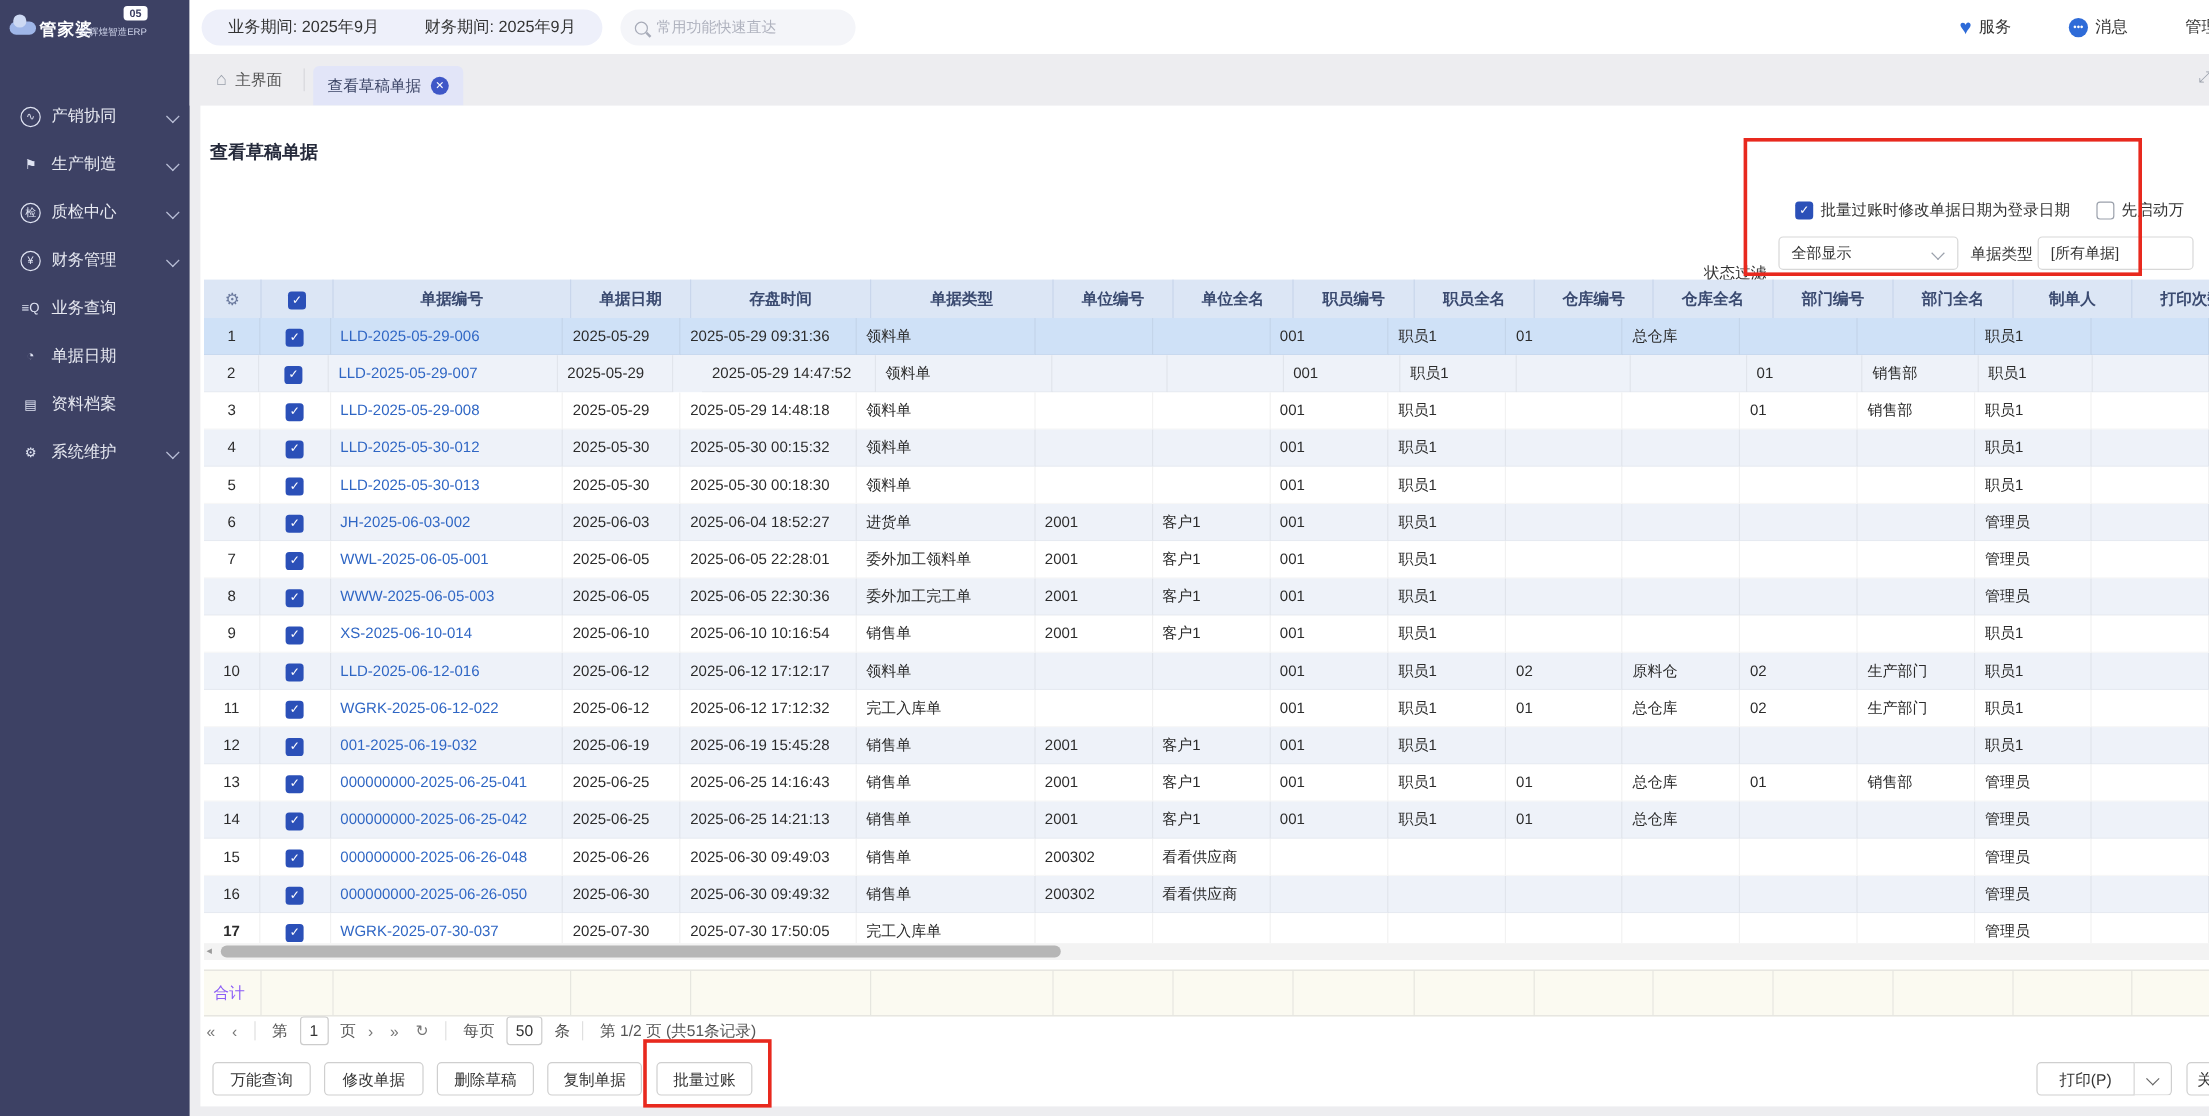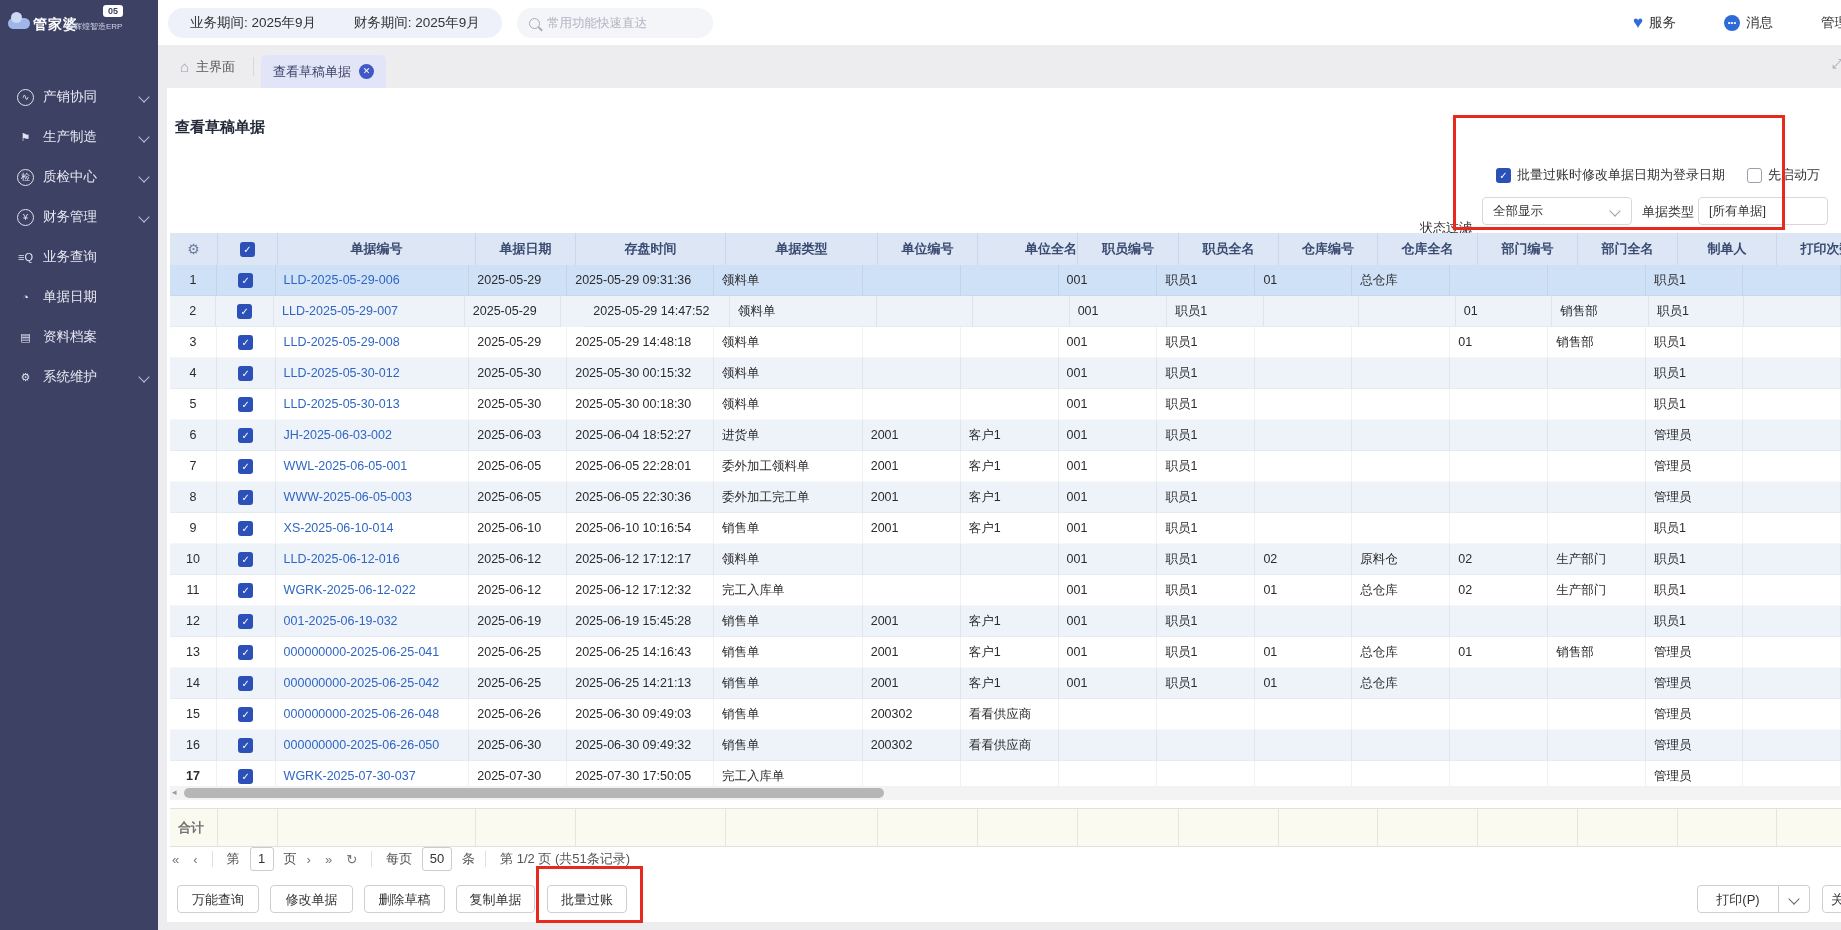--- a/index.html
+++ b/index.html
@@ -73,21 +73,21 @@
       border-bottom:1px solid rgba(0,0,0,0.03);overflow:hidden;white-space:nowrap;padding-left:8px;}
   .td.cen{text-align:center;padding-left:0;}
   .td a{color:#2f66c4;text-decoration:none;}
   
   .hscroll{left:170px;top:786px;width:1671px;height:14px;background:#f3f3f3;z-index:5;}
   .hthumb{position:absolute;left:14px;top:2px;width:700px;height:10px;background:#b6b6b6;border-radius:5px;cursor:grab;}
   .harrow{position:absolute;left:2px;top:1px;color:#9a9a9a;font-size:9px;}
   
   .totrow{left:170px;top:808px;height:37px;display:flex;background:#fbfaf1;border-top:1px solid #e2e2dc;border-bottom:1px solid #e2e2dc;z-index:4;}
   .totcell{box-sizing:border-box;height:37px;line-height:37px;border-right:1px solid #e6e6df;font-size:13px;}
-  .totcell.lbl{font-weight:bold;color:#737373;padding-left:8px;}
+  .totcell.lbl{font-weight:normal;color:#8b5cf6;padding-left:8px;}
   
   .pager{left:172px;top:846px;height:26px;display:flex;align-items:center;font-size:13px;color:#666;z-index:4;}
   .pg{margin-right:14px;cursor:pointer;font-size:13px;color:#777;}
   .pg-div{width:1px;height:16px;background:#e0e0e0;margin-right:14px;}
   .pg-box{box-sizing:border-box;border:1px solid #ccc;border-radius:3px;background:#fff;height:24px;line-height:22px;
           text-align:center;margin-right:10px;color:#333;}
   .pg-txt{margin-right:10px;color:#555;}
   
   .btn{position:absolute;top:885px;height:28px;box-sizing:border-box;border:1px solid #cfcfcf;border-radius:4px;background:#fff;
        font-size:13px;color:#333;line-height:26px;text-align:center;cursor:pointer;font-family:inherit;}
@@ -211,21 +211,21 @@
   </div>
 
   <div class="abs thead" id="thead">
       <div class="th gear" style="width: 48px;">⚙</div>
       <div class="th" style="width: 60px;"><span class="cbx on" style="margin-top:8px;">✓</span></div>
       <div class="th" style="width: 198px;">单据编号</div>
       <div class="th" style="width: 100px;">单据日期</div>
       <div class="th" style="width: 150px;">存盘时间</div>
       <div class="th" style="width: 152px;">单据类型</div>
       <div class="th" style="width: 100px;">单位编号</div>
-      <div class="th" style="width: 100px; text-align: right;">单位全名</div>
+      <div class="th" style="width: 100px;">单位全名</div>
       <div class="th" style="width: 101px;">职员编号</div>
       <div class="th" style="width: 100px;">职员全名</div>
       <div class="th" style="width: 99px;">仓库编号</div>
       <div class="th" style="width: 100px;">仓库全名</div>
       <div class="th" style="width: 100px;">部门编号</div>
       <div class="th" style="width: 100px;">部门全名</div>
       <div class="th" style="width: 99px;">制单人</div>
       <div class="th" style="width: 100px;">打印次数</div>
     </div>
   <div class="abs tbody" id="tbody">

